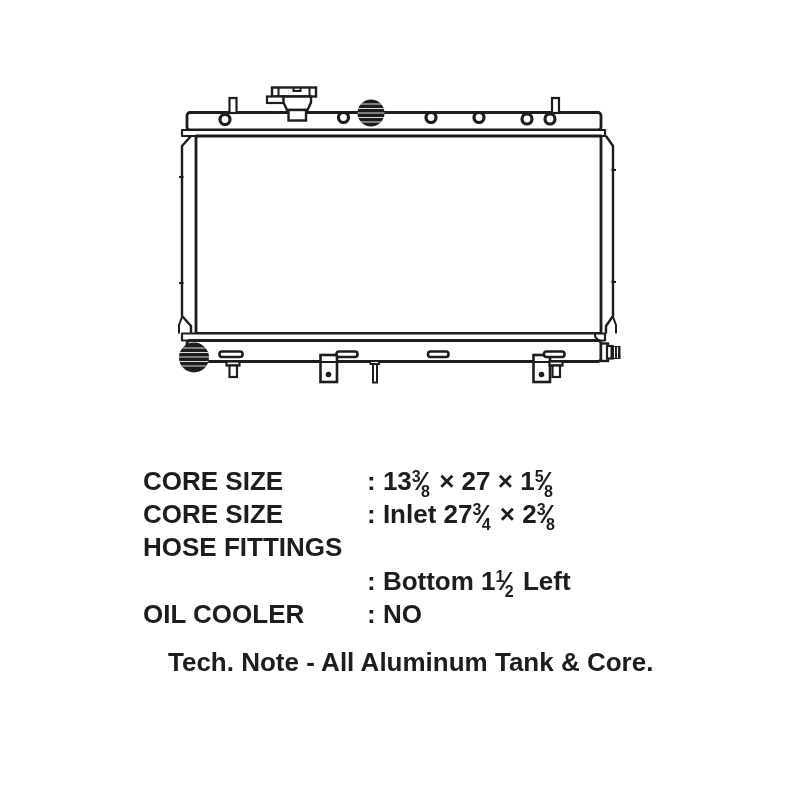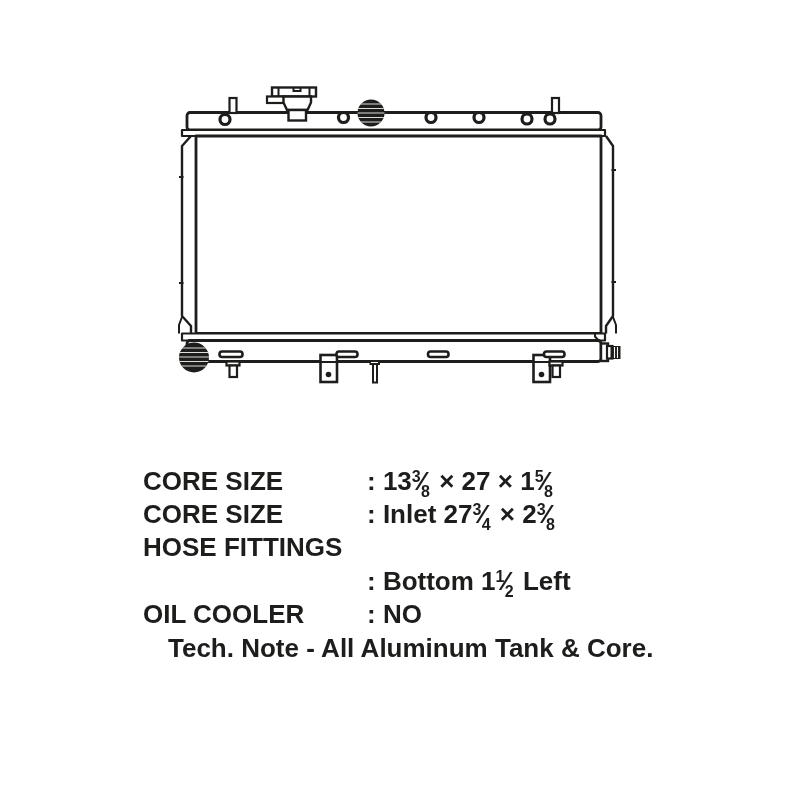--- a/index.html
+++ b/index.html
@@ -11,21 +11,21 @@
   }
   .diagram { position:absolute; left:0; top:0; width:800px; height:800px; }
 
   .specs {
     position:absolute; left:143px; top:468px;
     font-size:26px; font-weight:bold; line-height:1;
   }
   .row { display:flex; height:33.2px; align-items:flex-start; }
   .lbl { width:224px; flex:none; white-space:nowrap; }
   .val { white-space:nowrap; }
-  .footnote { margin-top:1px; margin-left:25px; white-space:nowrap; height:33px; }
+  .footnote { margin-top:15px; margin-left:25px; white-space:nowrap; height:33px; }
 
   
   .fr sup {
     font-size:16px; line-height:0; vertical-align:baseline;
     position:relative; top:-8px;
   }
   .fr .sl { margin:0 -1px; }
   .fr sub {
     font-size:16px; line-height:0; vertical-align:baseline;
     position:relative; top:7px; margin-left:-2px; margin-right:2px;

